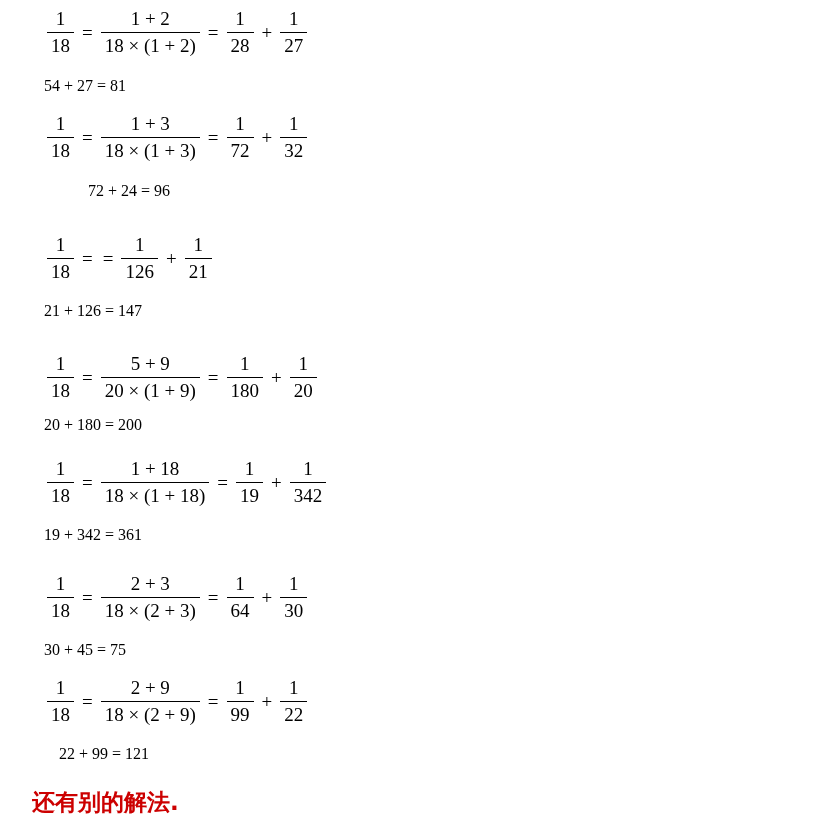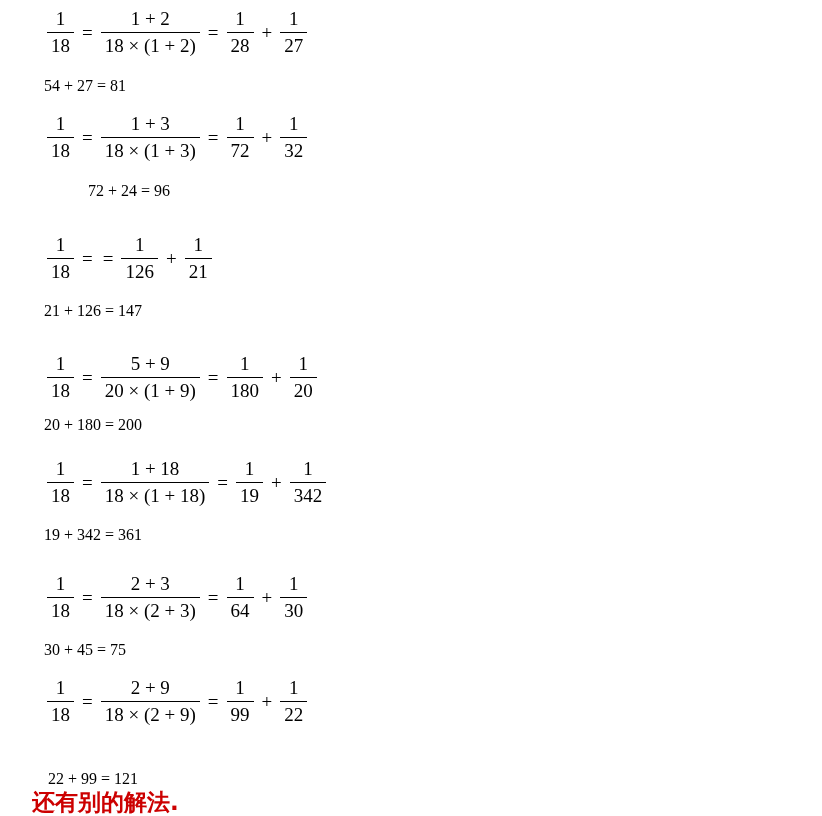--- a/index.html
+++ b/index.html
@@ -252,17 +252,17 @@
       <span class="bar"></span>
       <span class="den">99</span>
     </span>
     <span class="op">+</span>
     <span class="frac">
       <span class="num">1</span>
       <span class="bar"></span>
       <span class="den">22</span>
     </span>
   </div>
-  <div class="sumline" style="position:absolute; top:746px; left:4px;margin-top:25px;">22 + 99 = 121</div>
+  <div class="sumline" style="position:absolute; top:746px; left:15px;">22 + 99 = 121</div>
 
   <div class="note" style="position:absolute; top:787px; left:0;">还有别的解法.</div>
 
 </div>
 
 </body></html>

